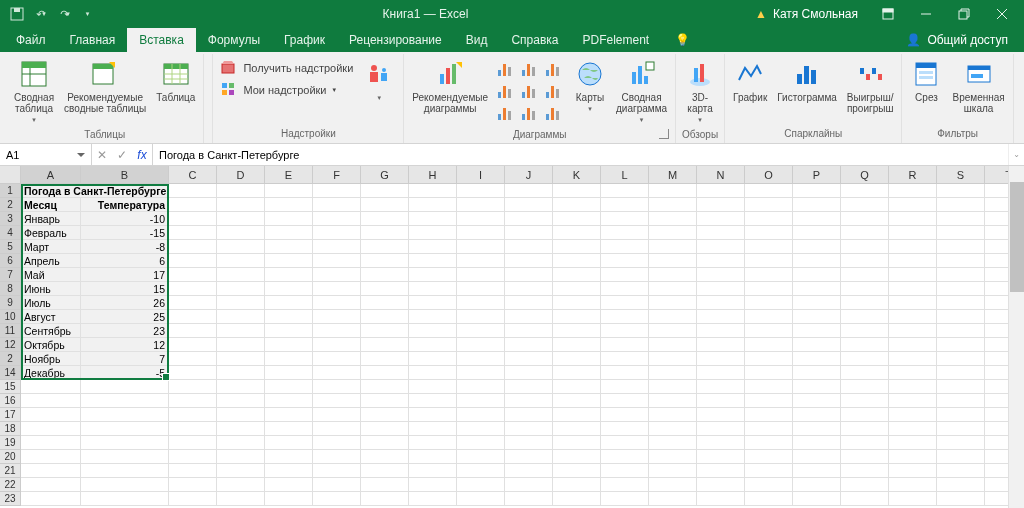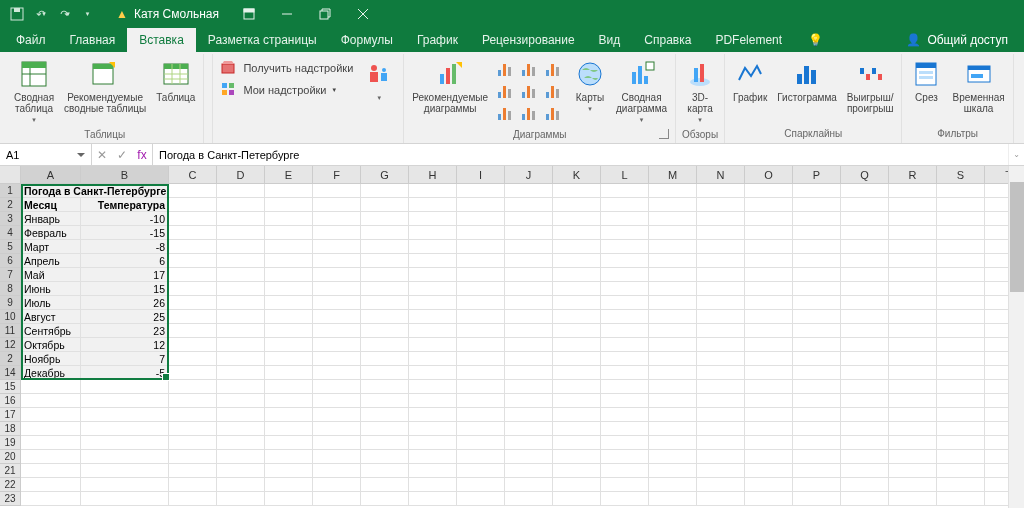--- a/index.html
+++ b/index.html
@@ -78,20 +78,21 @@
           <rect x="1" y="1" width="12" height="12" fill="none" stroke="#cfe8d9"></rect>
           <rect x="4" y="1" width="6" height="4" fill="#cfe8d9"></rect>
         </svg>
       </div>
     <div class="qat-btn">↶<span class="down">▾</span></div>
     <div class="qat-btn">↷<span class="down">▾</span></div>
     <div class="qat-btn">
         <span class="down">▾</span>
       </div>
   </div>
+  <div class="title-center">Книга1 — Excel</div>
   <div class="title-right">
     <div class="user">
         <span class="warn">▲</span>
         <span>Катя Смольная</span>
       </div>
     <div class="winbtn">
         <svg width="12" height="12" viewBox="0 0 12 12">
           <rect x="1" y="1" width="10" height="10"></rect>
           <rect x="1" y="1" width="10" height="3" fill="#e6f3eb"></rect>
         </svg>
@@ -113,21 +114,20 @@
           <line x1="11" y1="1" x2="1" y2="11"></line>
         </svg>
       </div>
   </div>
 </div>
 
 <div class="tabs" id="tabs">
     <div class="tab">Файл</div>
     <div class="tab">Главная</div>
     <div class="tab active">Вставка</div>
-    <div class="tab">Разметка страницы</div>
     <div class="tab">Формулы</div>
     <div class="tab">График</div>
     <div class="tab">Рецензирование</div>
     <div class="tab">Вид</div>
     <div class="tab">Справка</div>
     <div class="tab">PDFelement</div>
     <div class="tab-tell">
       <span>💡</span>
     </div>
     <div class="tab-share">
@@ -207,20 +207,21 @@
               <rect x="2" y="12" width="8" height="10" fill="#ef5350"></rect>
               <circle cx="16" cy="10" r="2" fill="#42a5f5"></circle>
               <rect x="13" y="13" width="6" height="8" fill="#42a5f5"></rect>
             </svg>
           </div>
           <div class="lbl">
             <span class="dd">▾</span>
           </div>
         </div>
       </div>
+      <div class="group-label">Надстройки</div>
     </div>
     <div class="group">
       <div class="group-content">
         <div class="rbtn">
           <div class="icon">
             <svg width="28" height="28" viewBox="0 0 28 28">
               <rect x="4" y="14" width="4" height="10" fill="#42a5f5"></rect>
               <rect x="10" y="8" width="4" height="16" fill="#ef5350"></rect>
               <rect x="16" y="4" width="4" height="20" fill="#66bb6a"></rect>
               <path d="M20 2 L26 2 L26 8" fill="#ffc107"></path>
@@ -376,21 +377,21 @@
     </div>
   </div>
 
 <div class="fxbar">
   <div class="namebox">
       <span>A1</span>
     </div>
   <div class="fxbtns">
     <div class="fxbtn">✕</div>
     <div class="fxbtn">✓</div>
-    <div class="fxbtn" style="color:#a21caf">fx</div>
+    <div class="fxbtn" style="font-style:italic;color:#1d4ed8">fx</div>
   </div>
   <div class="fxinput">
       <span>Погода в Санкт-Петербурге</span>
     </div>
   <div class="fxexpand">⌄</div>
 </div>
 
 <div class="sheet-wrap">
   <div class="sheet" id="sheet">
     <div class="corner"></div>

